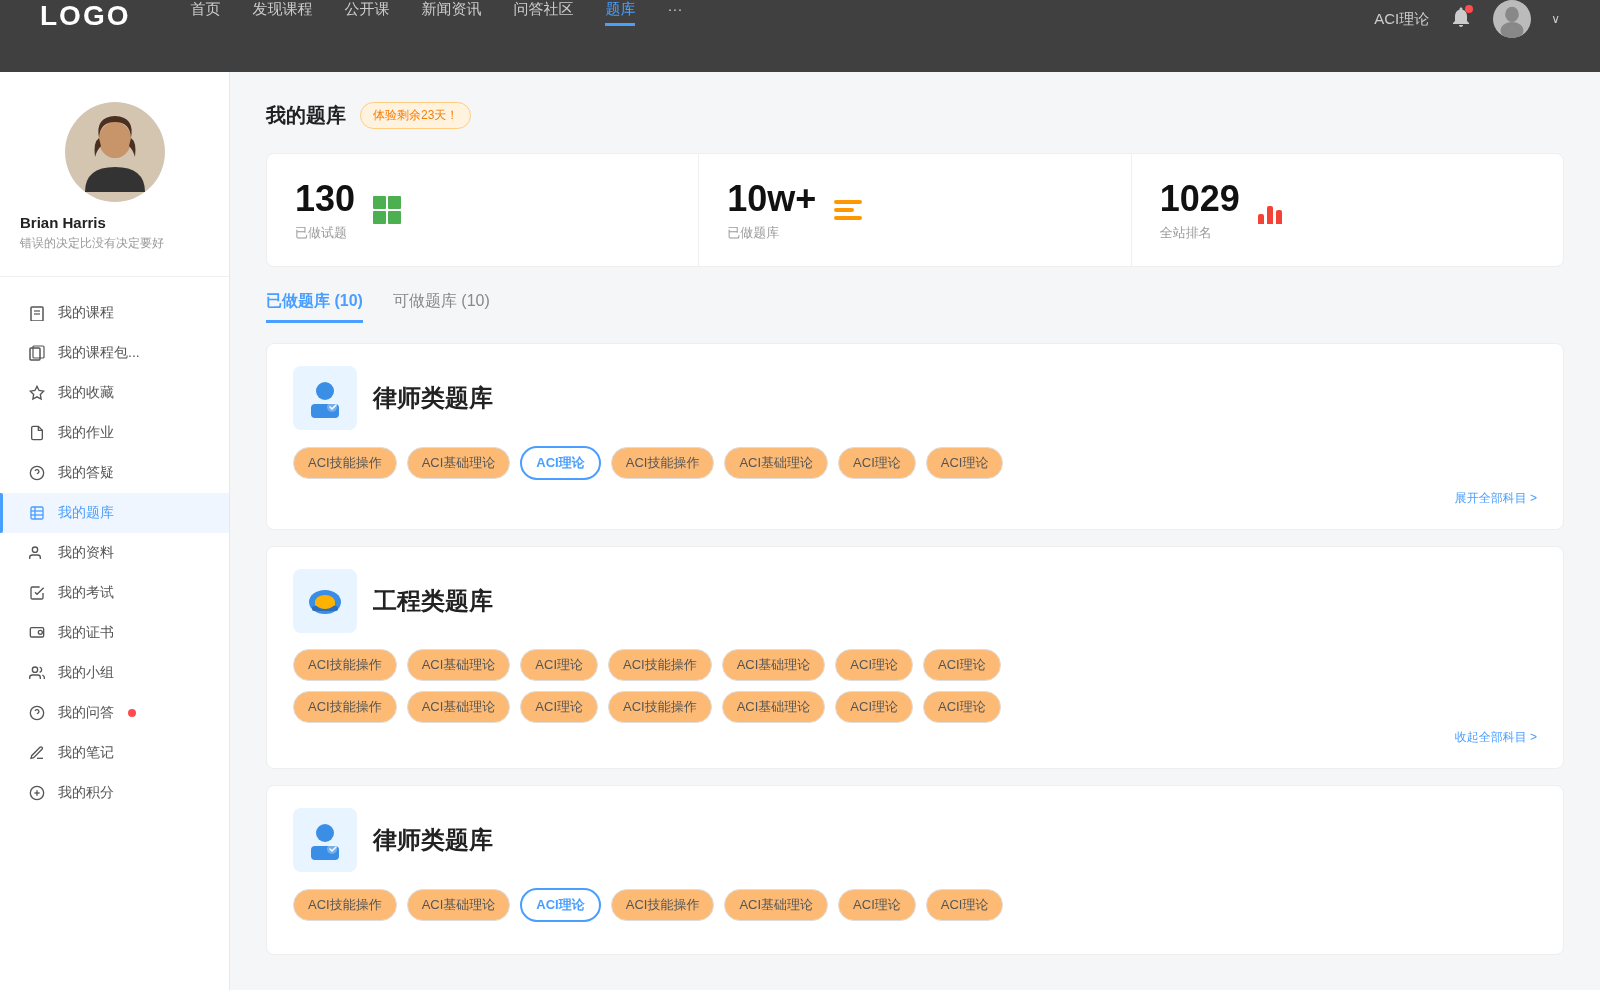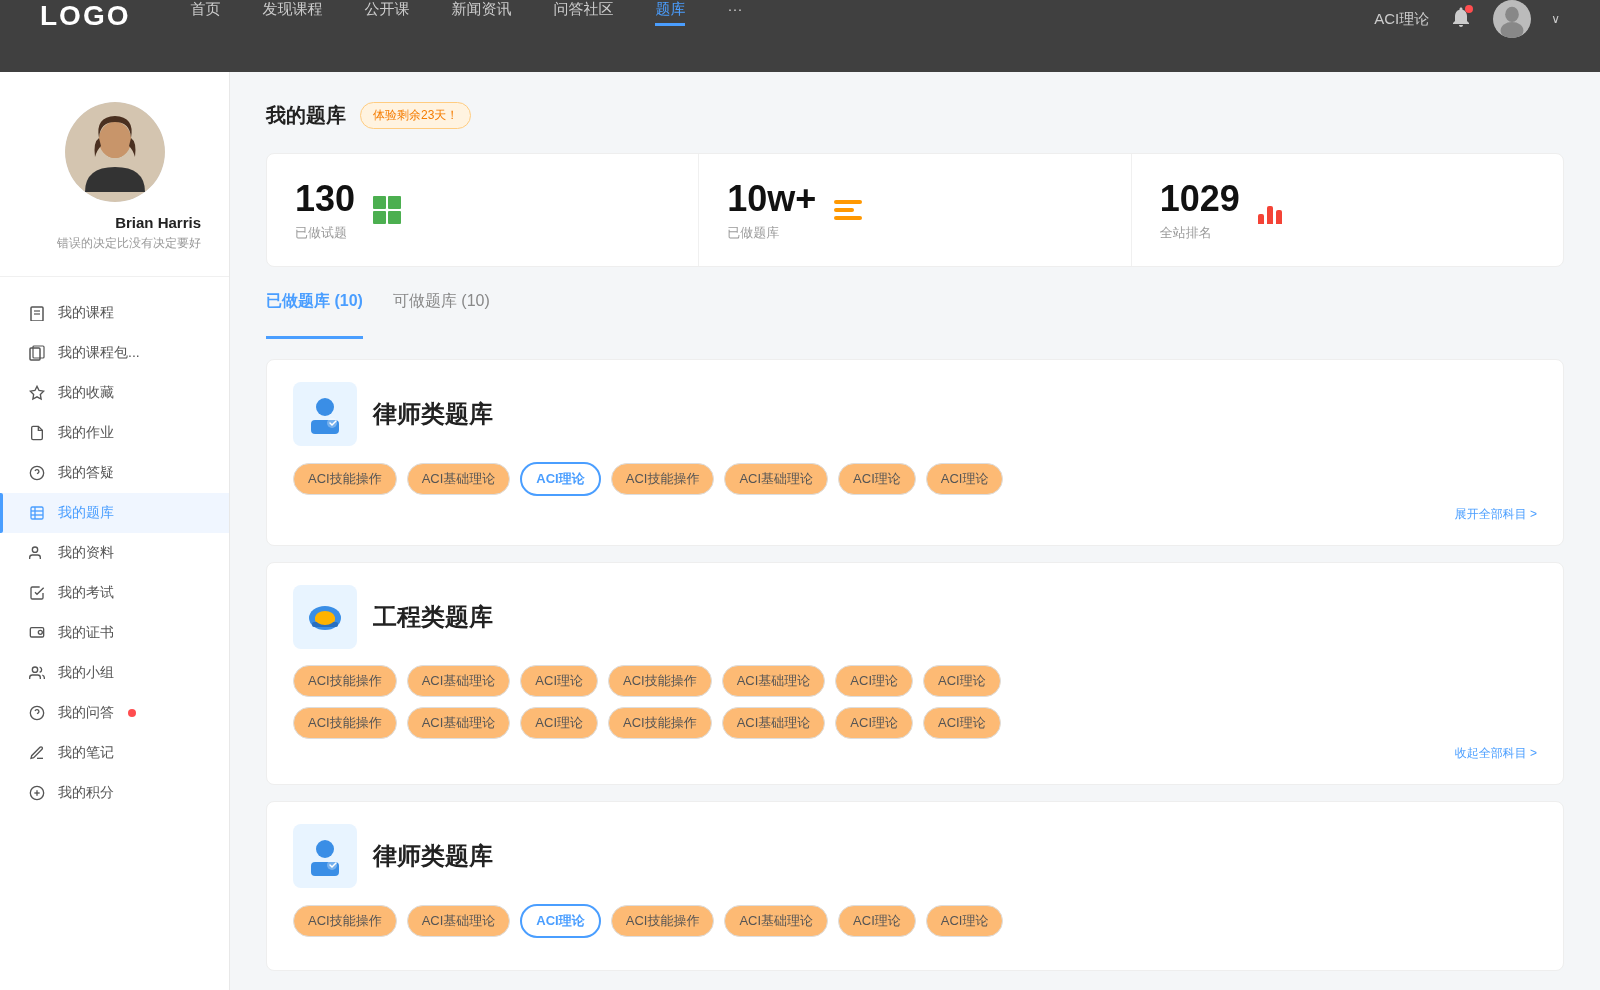--- a/index.html
+++ b/index.html
@@ -1,37 +1,37 @@
 <!DOCTYPE html>
 <html><head>
   <meta charset="utf-8">
   <style>
     * { box-sizing: border-box; margin: 0; padding: 0; }
     body { font-family: -apple-system, BlinkMacSystemFont, 'PingFang SC', 'Microsoft YaHei', sans-serif; background: #f0f2f5; min-height: 990px; }
 
     
     .nav { background: #404040; height: 72px; display: flex; align-items: flex-start; padding: 0 40px; position: sticky; top: 0; z-index: 100; }
     .nav-logo { color: #fff; font-size: 28px; font-weight: 900; letter-spacing: 2px; margin-right: 60px; }
-    .nav-links { display: flex; gap: 42px; flex: 1; }
+    .nav-links { display: flex; gap: 32px; flex: 1; }
     .nav-link { color: #ccc; font-size: 15px; cursor: pointer; text-decoration: none; }
     .nav-link.active { color: #4A9EFF; border-bottom: 3px solid #4A9EFF; padding-bottom: 4px; }
     .nav-right { display: flex; align-items: center; gap: 20px; }
     .nav-app-btn { color: #ccc; font-size: 15px; }
     .nav-bell { position: relative; cursor: pointer; }
     .nav-bell svg { width: 24px; height: 24px; fill: #ccc; }
     .nav-bell-dot { position: absolute; top: 0; right: 0; width: 8px; height: 8px; background: #ff4d4f; border-radius: 50%; }
     .nav-avatar { width: 38px; height: 38px; border-radius: 50%; background: #888; overflow: hidden; cursor: pointer; }
     .nav-chevron { color: #ccc; font-size: 12px; cursor: pointer; }
 
     
     .layout { display: flex; min-height: 918px; }
 
     
     .sidebar { width: 230px; background: #fff; padding: 30px 0 20px; border-right: 1px solid #e8e8e8; flex-shrink: 0; }
-    .sidebar-profile { text-align: right; padding: 0 28px 24px; border-bottom: 1px solid #f0f0f0; }
+    .sidebar-profile { text-align: left; padding: 0 20px 24px; border-bottom: 1px solid #f0f0f0; }
     .avatar-circle { width: 100px; height: 100px; border-radius: 50%; margin: 0 auto 12px; background: #e0e0e0; overflow: hidden; display: flex; align-items: center; justify-content: center; }
     .avatar-circle svg { width: 100%; height: 100%; }
     .user-name { font-size: 15px; font-weight: 600; color: #222; margin-bottom: 4px; }
     .user-motto { font-size: 12px; color: #999; }
     .sidebar-menu { padding: 16px 0; }
     .menu-item { display: flex; align-items: center; gap: 12px; padding: 11px 28px; cursor: pointer; font-size: 14px; color: #555; position: relative; }
     .menu-item.active { color: #4A9EFF; background: #f0f6ff; }
     .menu-item.active::before { content: ''; position: absolute; left: 0; top: 0; bottom: 0; width: 3px; background: #4A9EFF; border-radius: 0 2px 2px 0; }
     .menu-icon { width: 18px; height: 18px; display: flex; align-items: center; justify-content: center; color: inherit; }
     .menu-dot { width: 8px; height: 8px; background: #ff4d4f; border-radius: 50%; margin-left: 2px; display: inline-block; }
@@ -47,21 +47,21 @@
     
     .stats-row { display: flex; gap: 0; background: #fff; border-radius: 8px; margin-bottom: 24px; overflow: hidden; border: 1px solid #eee; }
     .stat-item { flex: 1; padding: 24px 28px; border-right: 1px solid #f0f0f0; display: flex; align-items: center; gap: 14px; }
     .stat-item:last-child { border-right: none; }
     .stat-value { font-size: 36px; font-weight: 700; color: #111; }
     .stat-label { font-size: 13px; color: #999; margin-top: 4px; }
     .stat-icon { width: 36px; height: 36px; display: flex; align-items: center; justify-content: center; }
 
     
     .tabs { display: flex; gap: 30px; margin-bottom: 20px; }
-    .tab { font-size: 16px; color: #888; cursor: pointer; padding-bottom: 24px; }
+    .tab { font-size: 16px; color: #888; cursor: pointer; padding-bottom: 8px; }
     .tab.active { color: #4A9EFF; font-weight: 600; border-bottom: 3px solid #4A9EFF; }
 
     
     .category-card { background: #fff; border-radius: 8px; margin-bottom: 16px; padding: 22px 26px; border: 1px solid #eee; }
     .category-header { display: flex; align-items: center; gap: 16px; margin-bottom: 16px; }
     .category-icon-wrap { width: 64px; height: 64px; background: #e8f4ff; border-radius: 8px; display: flex; align-items: center; justify-content: center; }
     .category-name { font-size: 24px; font-weight: 600; color: #222; }
     .tags-row { display: flex; flex-wrap: wrap; gap: 10px; align-items: center; margin-bottom: 10px; }
     .tag { padding: 6px 14px; border-radius: 20px; font-size: 13px; cursor: pointer; border: 1px solid #ddd; color: #555; background: #fdba74; }
     .tag.active { border: 2px solid #4A9EFF; color: #4A9EFF; background: #fff; font-weight: 600; }

